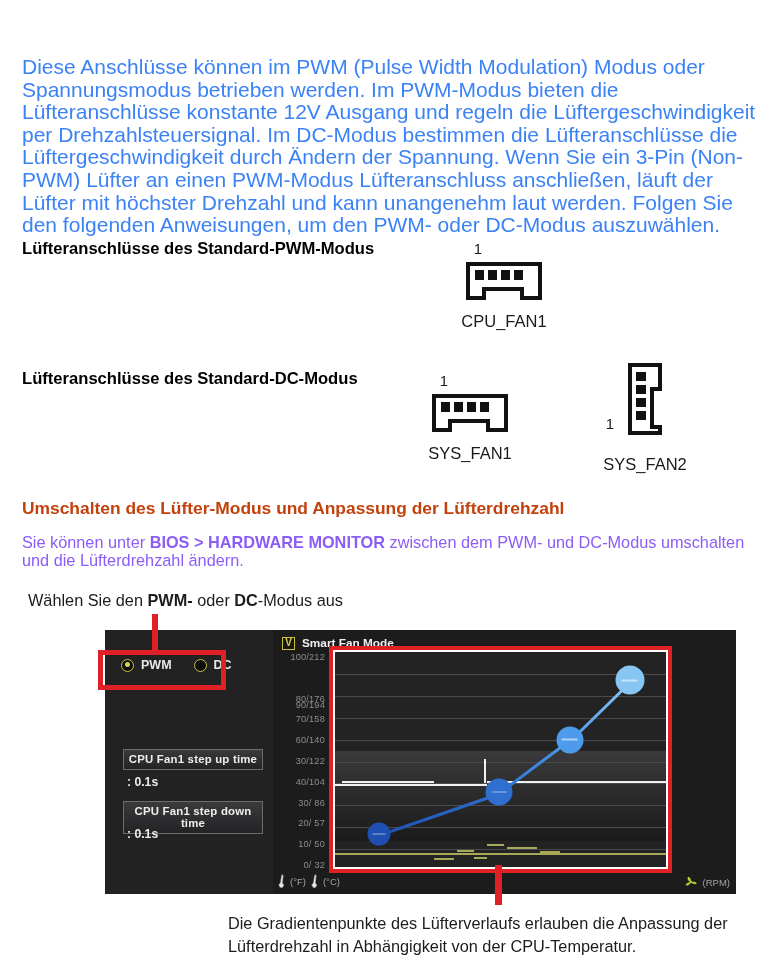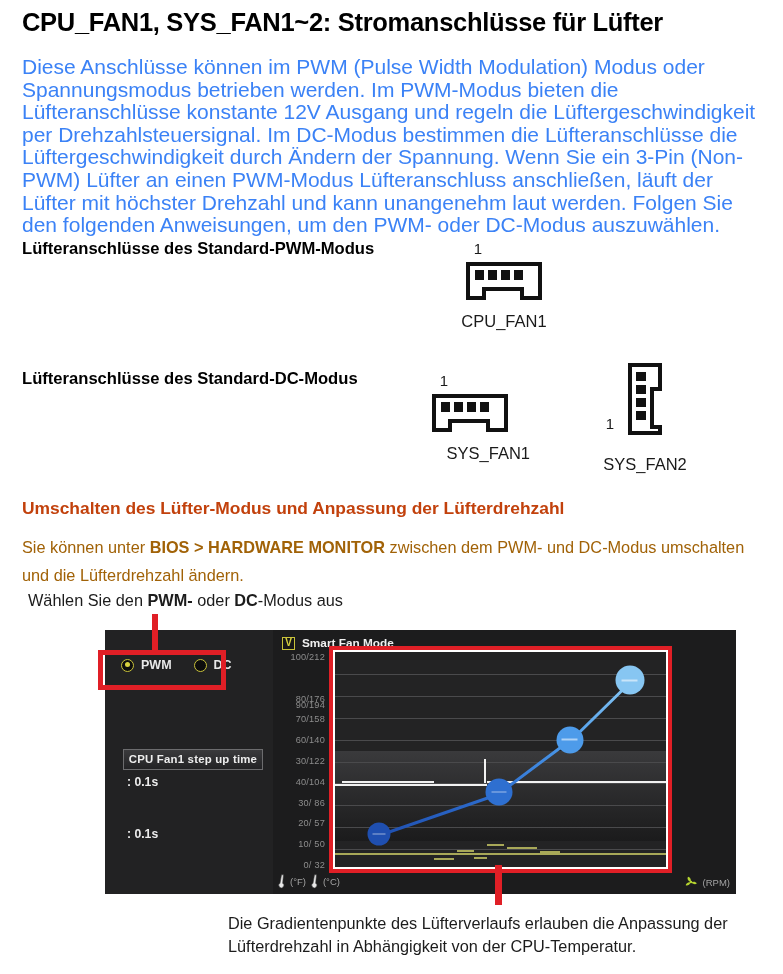--- a/index.html
+++ b/index.html
@@ -151,22 +151,22 @@
     font-weight: bold;
     color: #c2410c;
     white-space: nowrap;
   }
   .bios-note {
     position: absolute;
     left: 22px;
     top: 533px;
     width: 748px;
     font-size: 16.3px;
-    line-height: 28px;
-    color: #a16207;
+    line-height: 18px;
+    color: #8b5cf6;
   }
   .bios-note b { font-weight: bold; }
 
   .select-note {
     position: absolute;
     left: 28px;
     top: 591px;
     font-size: 16.3px;
     color: #1c1c1c;
     white-space: nowrap;
@@ -440,21 +440,20 @@
     font-size: 16.3px;
     line-height: 22.5px;
     color: #1c1c1c;
   }
 </style>
 </head>
 <body>
 
 <div class="page">
 
-  <div class="h1">CPU_FAN1, SYS_FAN1~2: Stromanschlüsse für Lüfter</div>
 
   <div class="intro">Diese Anschlüsse können im PWM (Pulse Width Modulation) Modus oder Spannungsmodus betrieben werden. Im PWM-Modus bieten die Lüfteranschlüsse konstante 12V Ausgang und regeln die Lüftergeschwindigkeit per Drehzahlsteuersignal. Im DC-Modus bestimmen die Lüfteranschlüsse die Lüftergeschwindigkeit durch Ändern der Spannung. Wenn Sie ein 3-Pin (Non-PWM) Lüfter an einen PWM-Modus Lüfteranschluss anschließen, läuft der Lüfter mit höchster Drehzahl und kann unangenehm laut werden. Folgen Sie den folgenden Anweisungen, um den PWM- oder DC-Modus auszuwählen.</div>
 
   <div class="sec-head pwm">Lüfteranschlüsse des Standard-PWM-Modus</div>
 
   <div class="conn-group">
     <div class="pin-num" style="left:468px; top:240px; width:20px;">1</div>
     <div class="conn-h" style="left:466px; top:262px;">
       <div class="pins">
         <i></i>
@@ -473,21 +472,21 @@
     <div class="pin-num" style="left:434px; top:372px; width:20px;">1</div>
     <div class="conn-h" style="left:432px; top:394px;">
       <div class="pins">
         <i></i>
           <i></i>
           <i></i>
           <i></i>
       </div>
       <div class="notch"></div>
     </div>
-    <div class="conn-label" style="left:410px; top:444px; width:120px;text-align:right;">SYS_FAN1</div>
+    <div class="conn-label" style="left:410px; top:444px; width:120px;">SYS_FAN1</div>
   </div>
 
   <div class="conn-group">
     <div class="pin-num" style="left:603px; top:415px; width:14px;">1</div>
     <div class="conn-v" style="left:628px; top:363px;">
       <div class="pins">
         <i></i>
           <i></i>
           <i></i>
           <i></i>
@@ -511,20 +510,21 @@
         <span class="radio on"></span>
         <span>PWM</span>
         <span class="mode-gap"></span>
         <span class="radio"></span>
         <span>DC</span>
       </div>
 
       <div class="step-btn up">CPU Fan1 step up time</div>
       <div class="step-val up">: 0.1s</div>
 
+      <div class="step-btn down">CPU Fan1 step down time</div>
       <div class="step-val down">: 0.1s</div>
     </div>
 
     <div class="panel-right">
 
       <div class="smartfan">
         <span class="chk">V</span>
         <span>Smart Fan Mode</span>
       </div>
 

